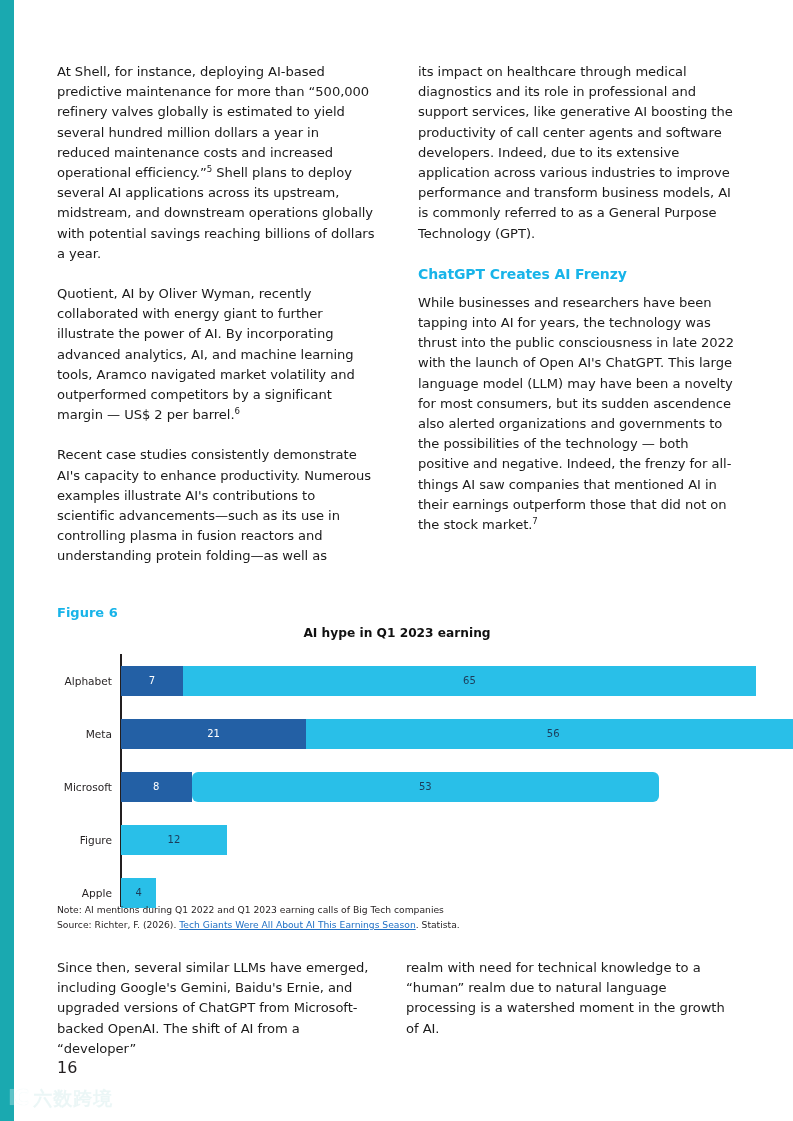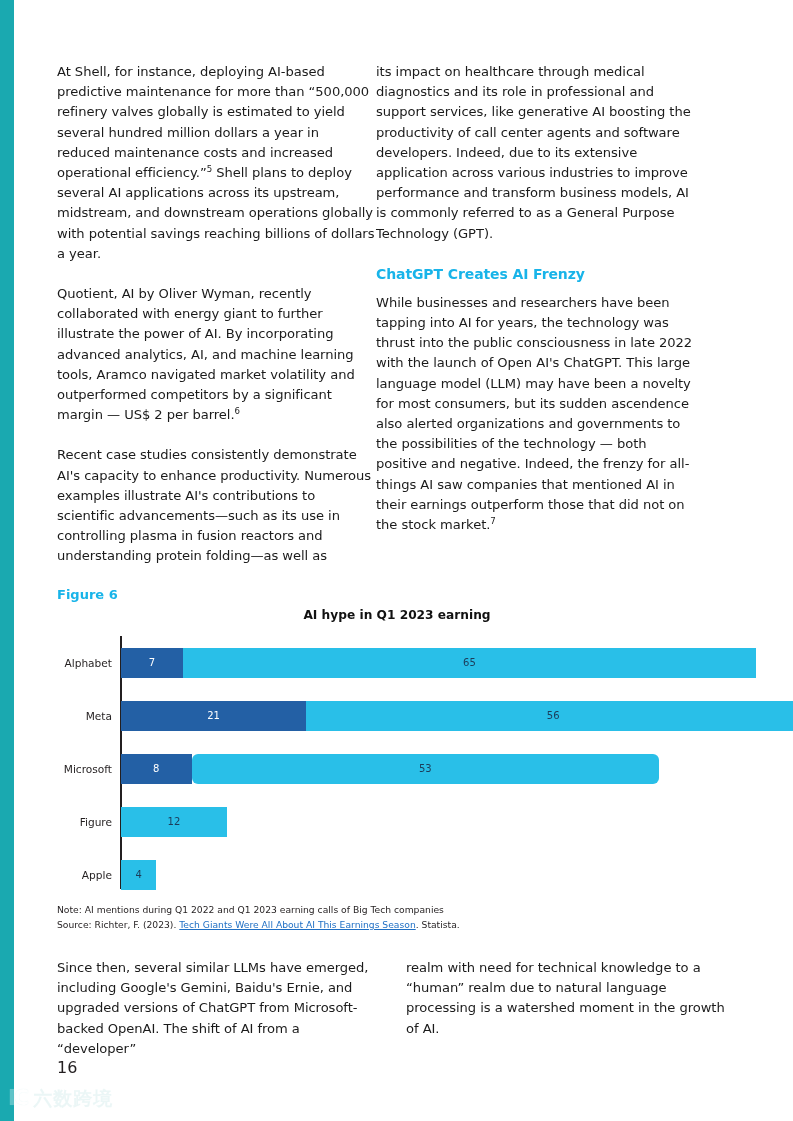--- a/index.html
+++ b/index.html
@@ -35,20 +35,21 @@
     height: 1121px;
   }
 
   
   .cols {
     position: absolute;
     left: 0;
     top: 62px;
     width: 680px;
     display: flex;
+    gap: 42px;
   }
   .col {
     width: 319px;
   }
   p.body {
     margin: 0 0 20px 0;
     font-size: 13.1px;
     line-height: 20.2px;
     color: #1b1b1b;
     font-family: "DejaVu Sans", sans-serif;
@@ -68,21 +69,21 @@
     line-height: 20px;
     font-weight: bold;
     color: #18b4e9;
     letter-spacing: -0.1px;
   }
 
   
   .figure {
     position: absolute;
     left: 0;
-    top: 586px;
+    top: 604px;
     width: 680px;
   }
   .fig-label {
     font-size: 13px;
     font-weight: bold;
     color: #18b4e9;
     line-height: 17px;
     margin-bottom: 4px;
   }
   .fig-title {
@@ -278,21 +279,21 @@
               <div class="bars">
                 <div class="seg curr" style="width: 35.28px;">4</div>
               </div>
             </div>
           </div>
       </div>
     </div>
 
     <div class="fig-notes">
       <div>Note: AI mentions during Q1 2022 and Q1 2023 earning calls of Big Tech companies</div>
-      <div><span>Source: Richter, F. (2023). </span><a href="#">Tech Giants Were All About AI This Earnings Season</a><span>. Statista.</span></div>
+      <div><span>Source: Richter, F. (2026). </span><a href="#">Tech Giants Were All About AI This Earnings Season</a><span>. Statista.</span></div>
     </div>
 
     <div class="cols-bottom">
       <div class="col">
         <p class="body tight">Since then, several similar LLMs have emerged, including Google's Gemini, Baidu's Ernie, and upgraded versions of ChatGPT from Microsoft-backed OpenAI. The shift of AI from a “developer”</p>
       </div>
       <div class="col">
         <p class="body tight">realm with need for technical knowledge to a “human” realm due to natural language processing is a watershed moment in the growth of AI.</p>
       </div>
     </div>

